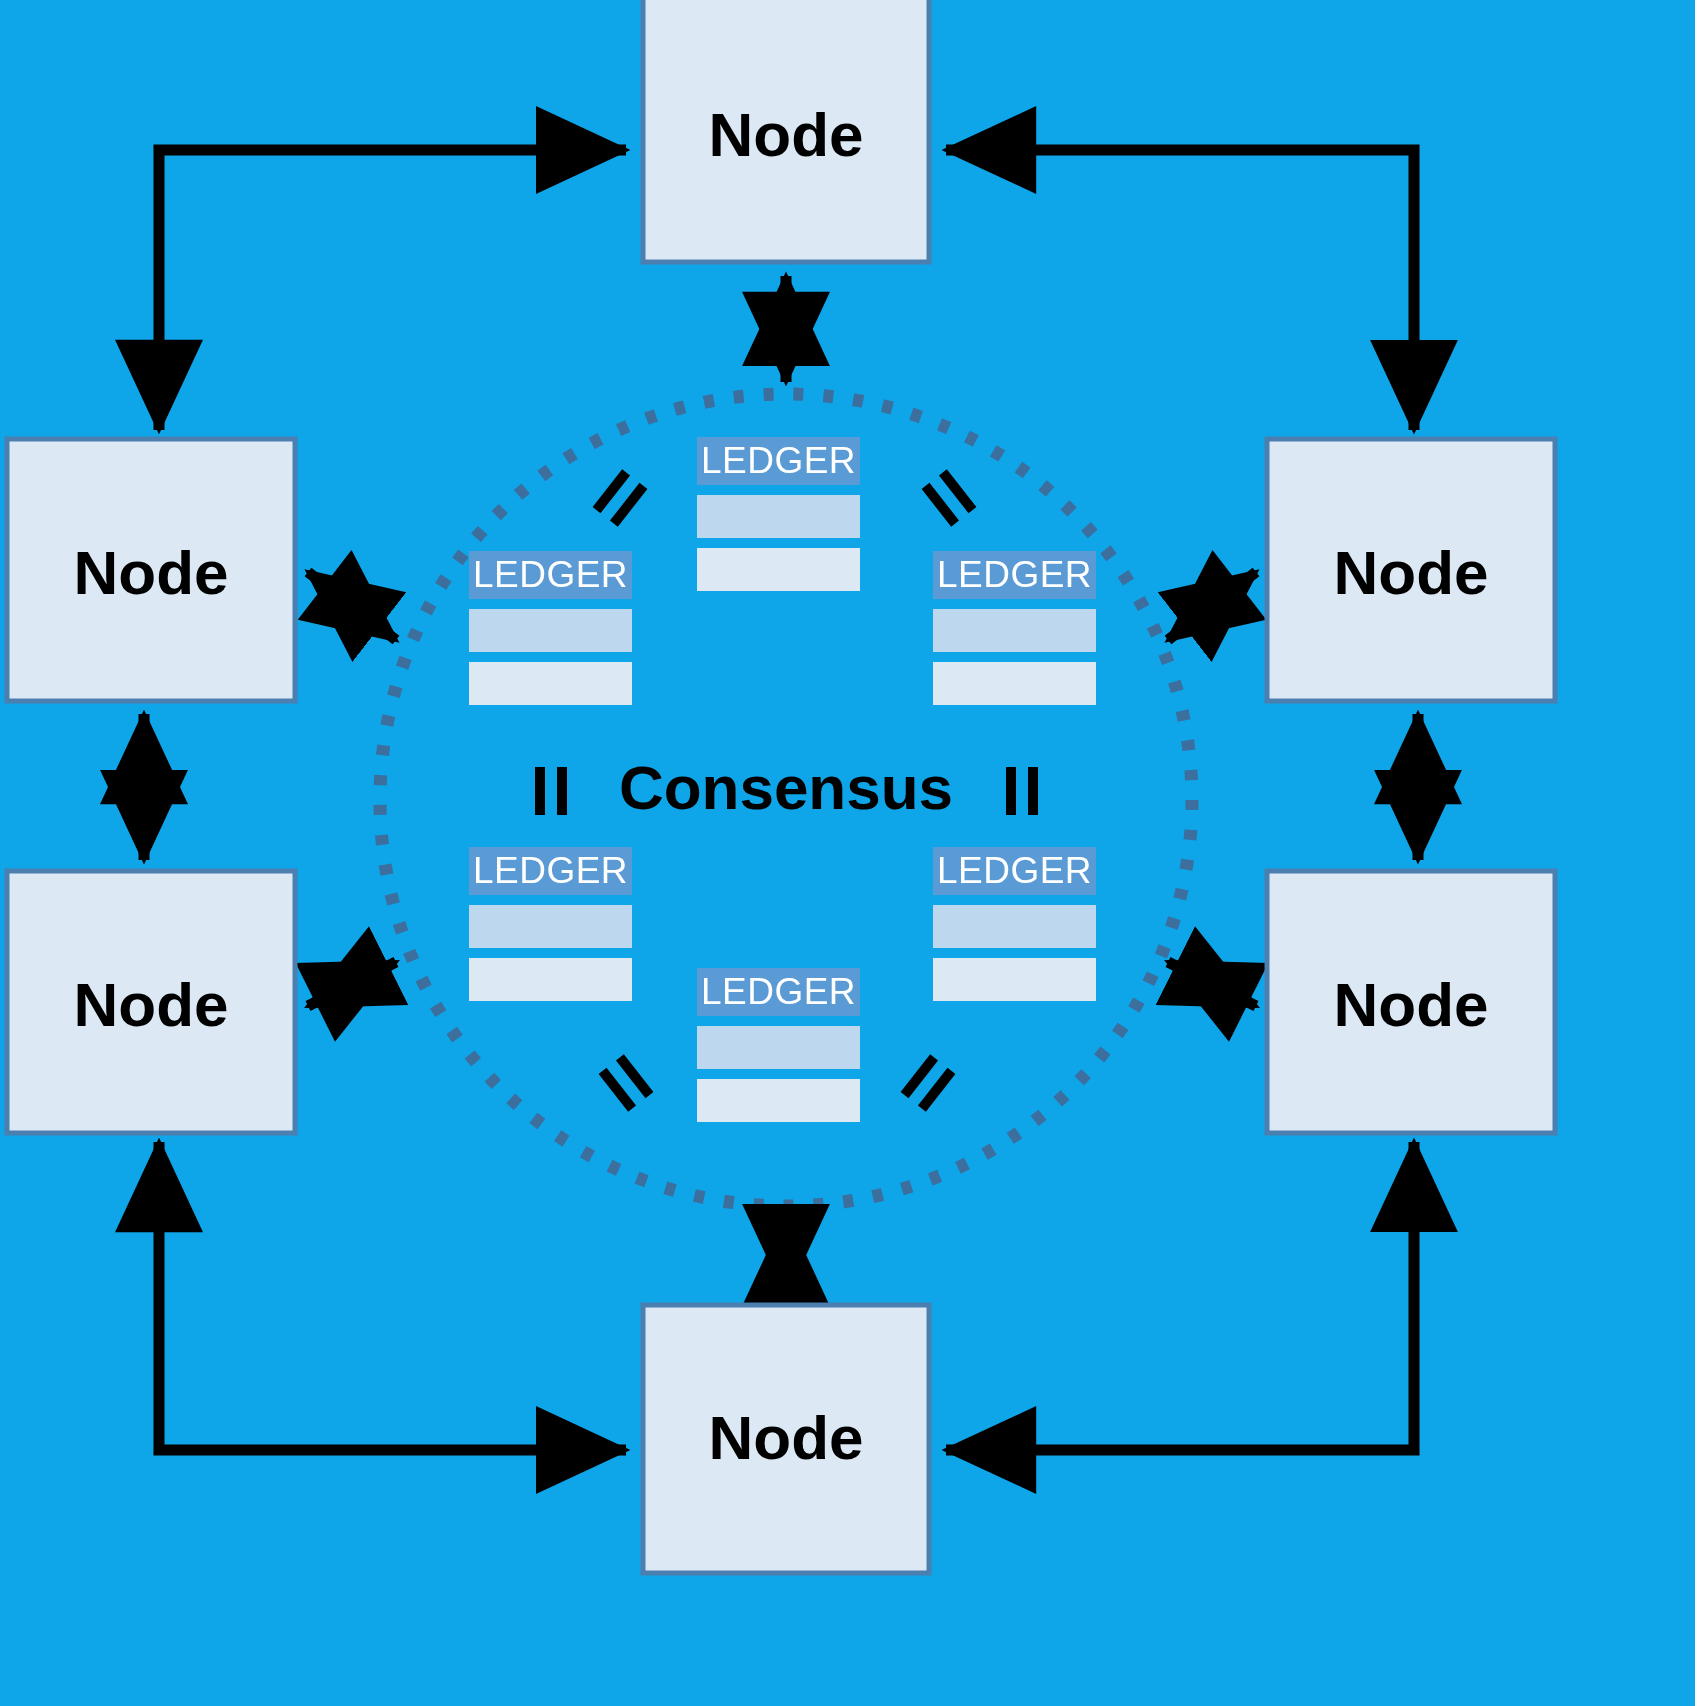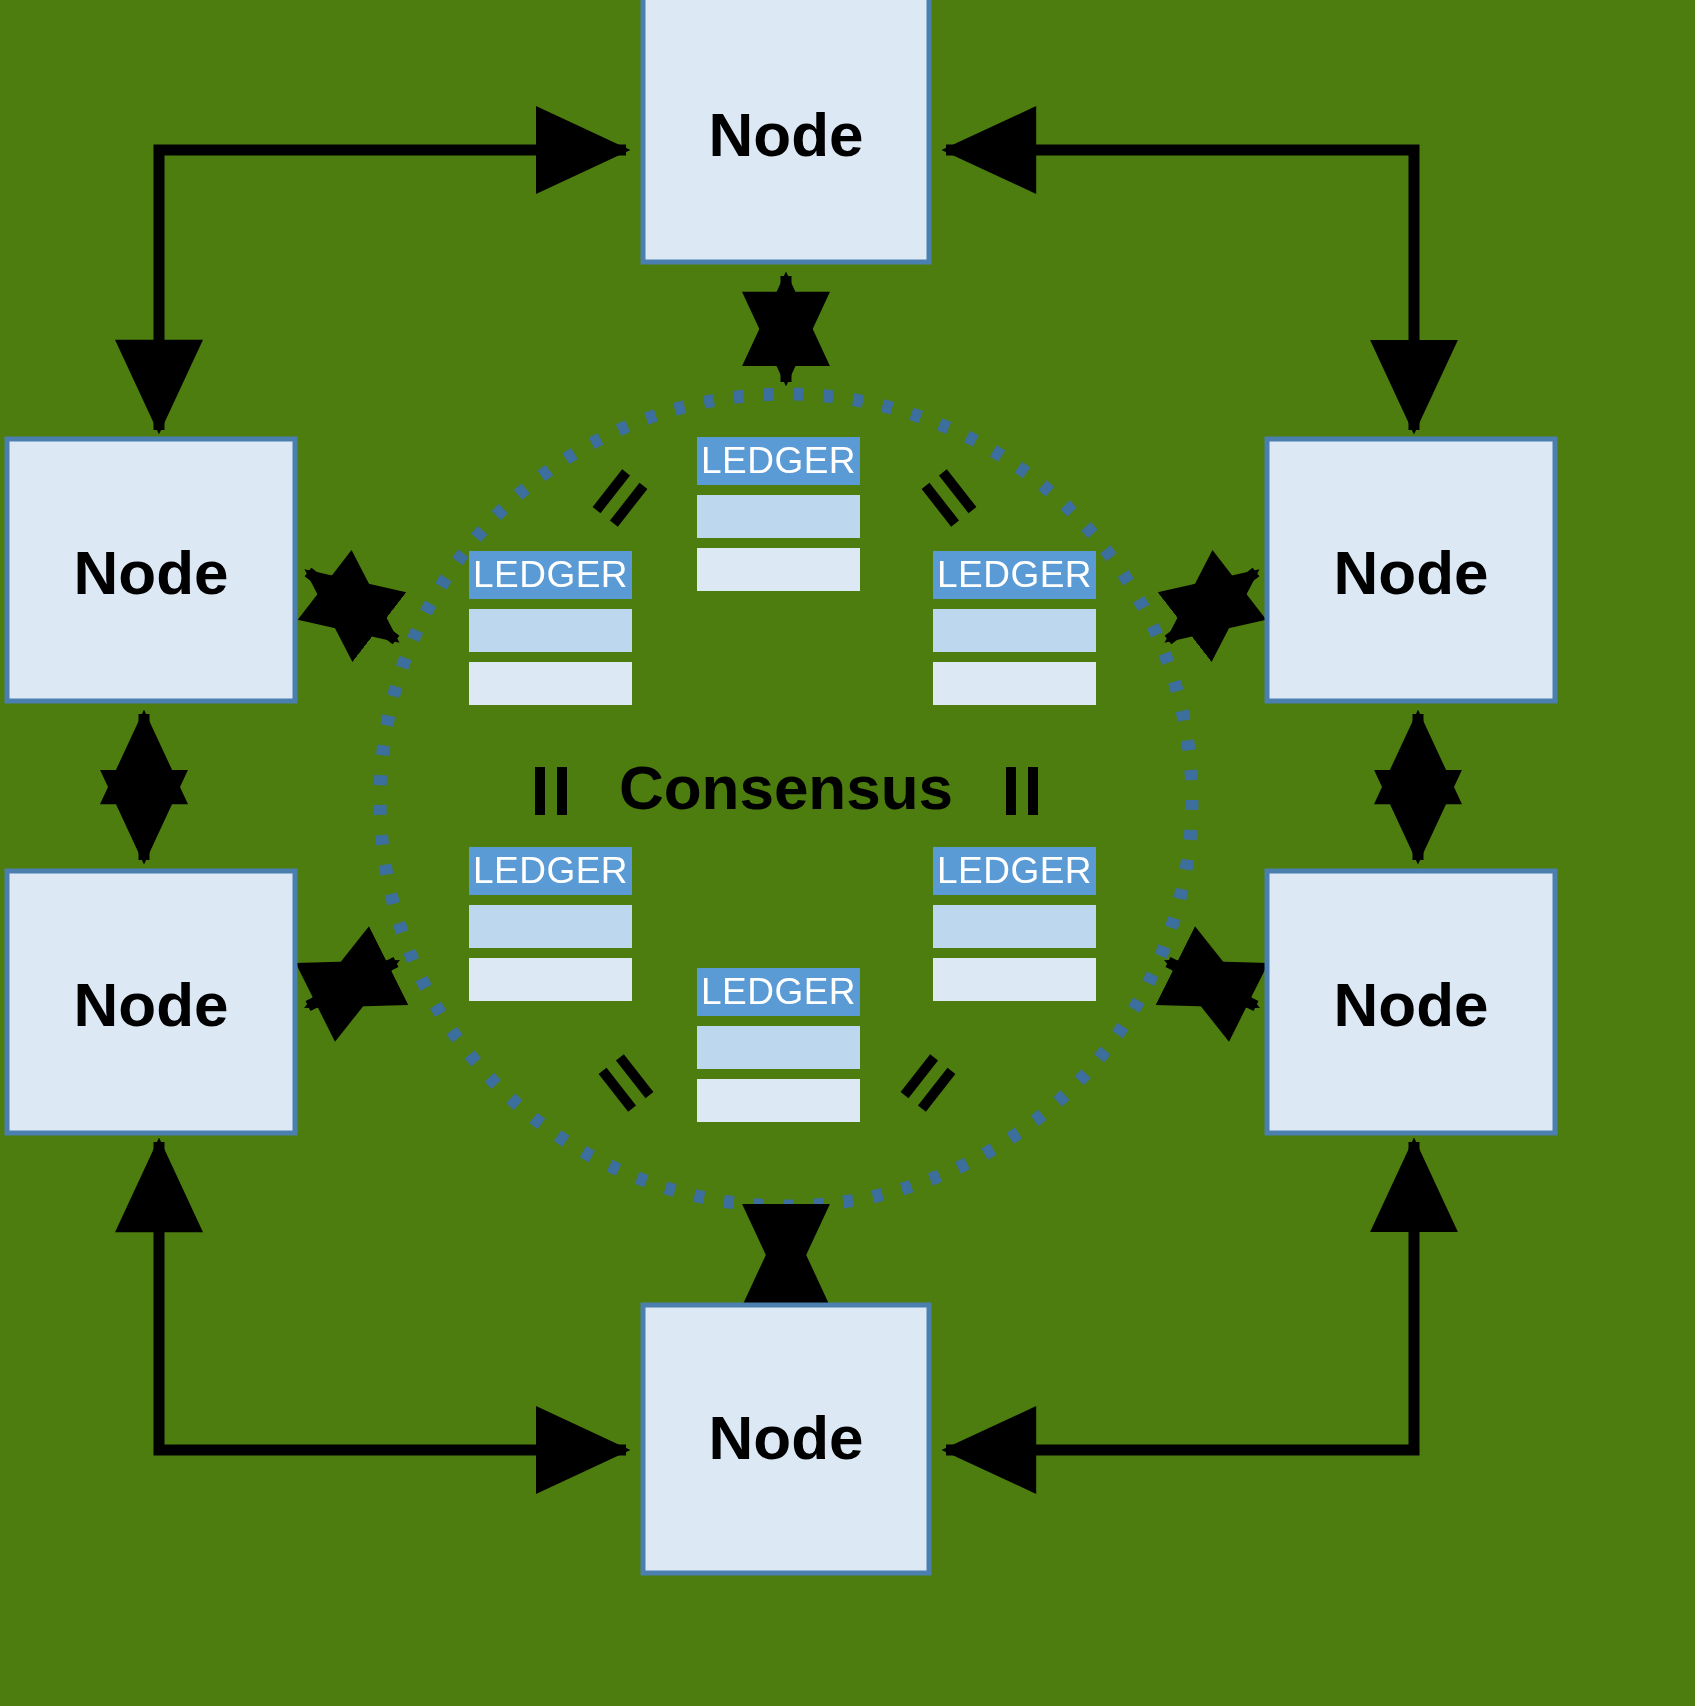--- a/index.html
+++ b/index.html
@@ -10,21 +10,21 @@
   body {
     width: 1698px;
     height: 1706px;
     font-family: "Liberation Sans", sans-serif;
     overflow: hidden;
   }
   #diagram-root {
     position: relative;
     width: 1695px;
     height: 1706px;
-    background: #4d7c0f;
+    background: #0ea5e9;
   }
   svg.canvas {
     position: absolute;
     top: 0;
     left: 0;
     width: 1698px;
     height: 1706px;
     display: block;
   }
   .node-label {

